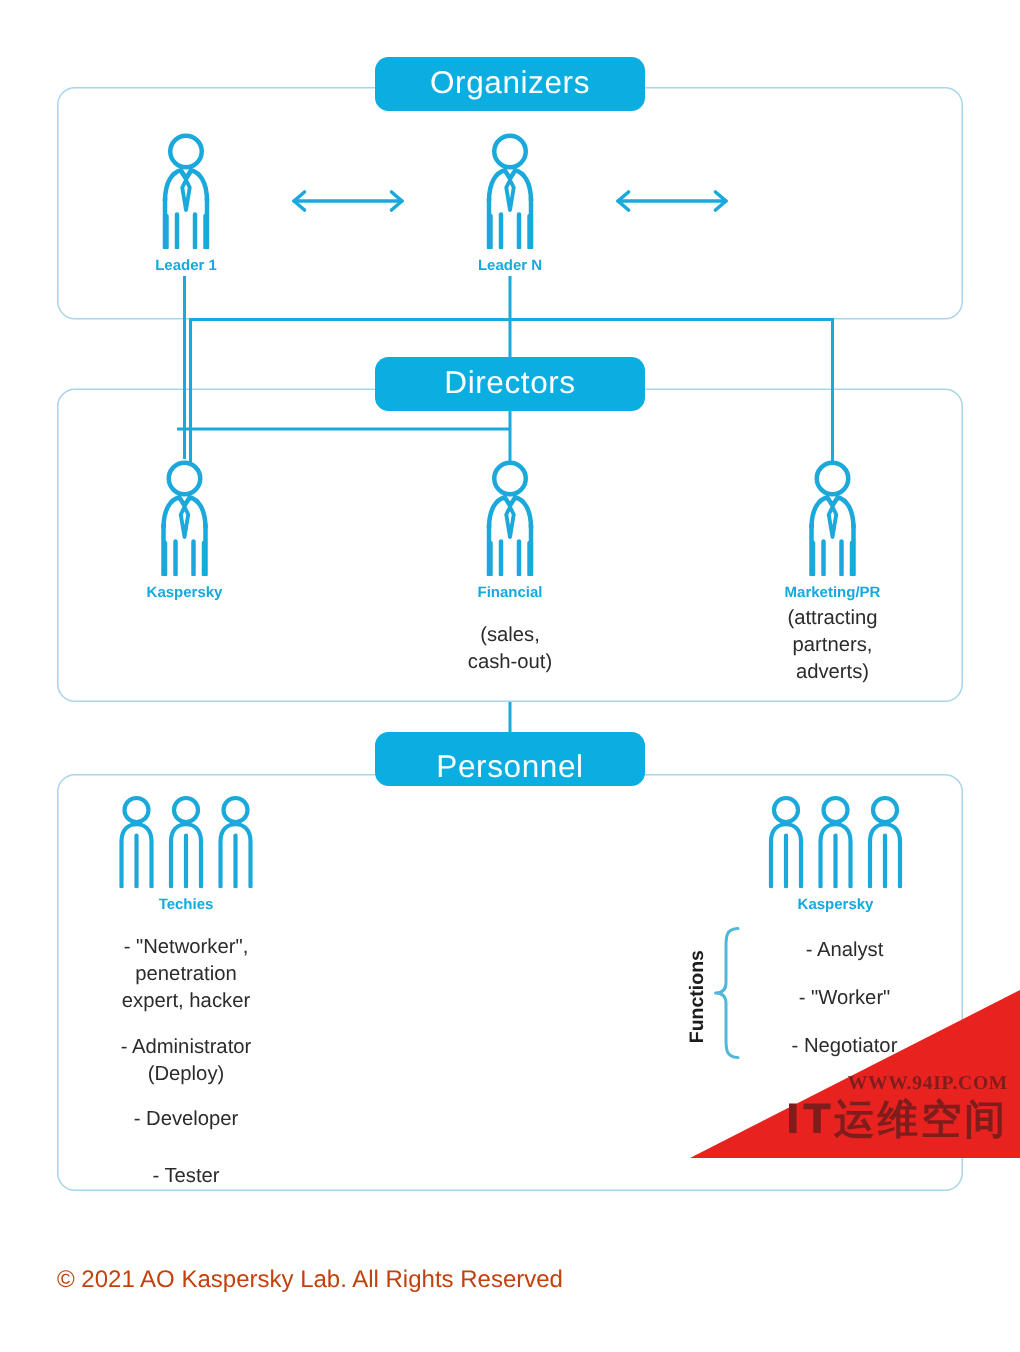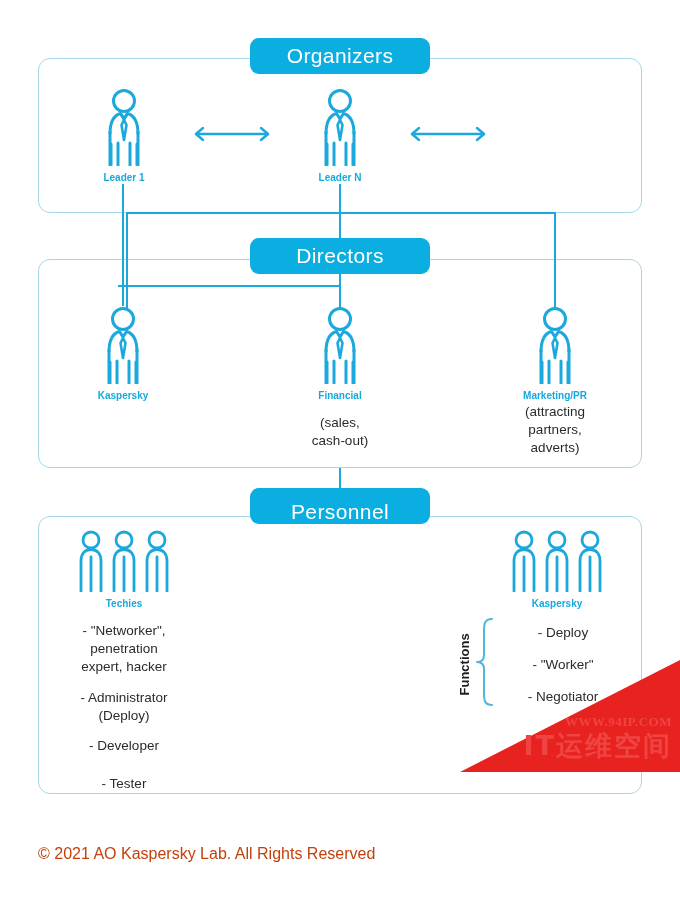--- a/index.html
+++ b/index.html
@@ -89,21 +89,21 @@
     font-size: 16px;
     color: #c2410c;
     z-index: 5;
   }
 
   
   .watermark { position: absolute; right: 0; bottom: 0; width: 220px; height: 112px; z-index: 9; }
   .wm-text {
     position: absolute;
     right: 8px;
-    color: #ef4444;
+    color: #7f1d1d;
     font-family: "Liberation Serif", serif;
     text-align: right;
     z-index: 10;
   }
   .wm-url { bottom: 42px; font-size: 13px; font-weight: bold; letter-spacing: 0.5px; }
   .wm-cn  { bottom: 8px; font-size: 27px; font-weight: bold; letter-spacing: 2px;
             font-family: "DejaVu Sans", sans-serif; }
 </style>
 </head>
 <body>
@@ -288,21 +288,21 @@
 
   <div class="func-label" style="left:429px; top:653px; width:70px;">Functions</div>
 
   <div class="brace" style="left:474px; top:617px;">
     <svg width="22" height="90" viewBox="0 0 22 90" fill="none" aria-hidden="true">
       <path d="M18 2 C10 2 10 8 10 14 V38 C10 43 7 45 3 45 C7 45 10 47 10 52 V76 C10 82 10 88 18 88" stroke="#4fb8d8" stroke-width="2" fill="none" stroke-linecap="round" stroke-linejoin="round"></path>
     </svg>
   </div>
 
   <div class="plist" style="left:503px; top:624px; width:120px;">
-    <p style="margin-bottom:14px;">- Deploy</p>
+    <p style="margin-bottom:14px;">- Analyst</p>
     <p style="margin-bottom:14px;">- "Worker"</p>
     <p>- Negotiator</p>
   </div>
 
   <div class="copyright">© 2021 AO Kaspersky Lab. All Rights Reserved</div>
 
   <div class="watermark">
     <svg width="220" height="112" viewBox="0 0 220 112" aria-hidden="true">
       <polygon points="220,0 220,112 0,112" fill="#e8231f"></polygon>
     </svg>

